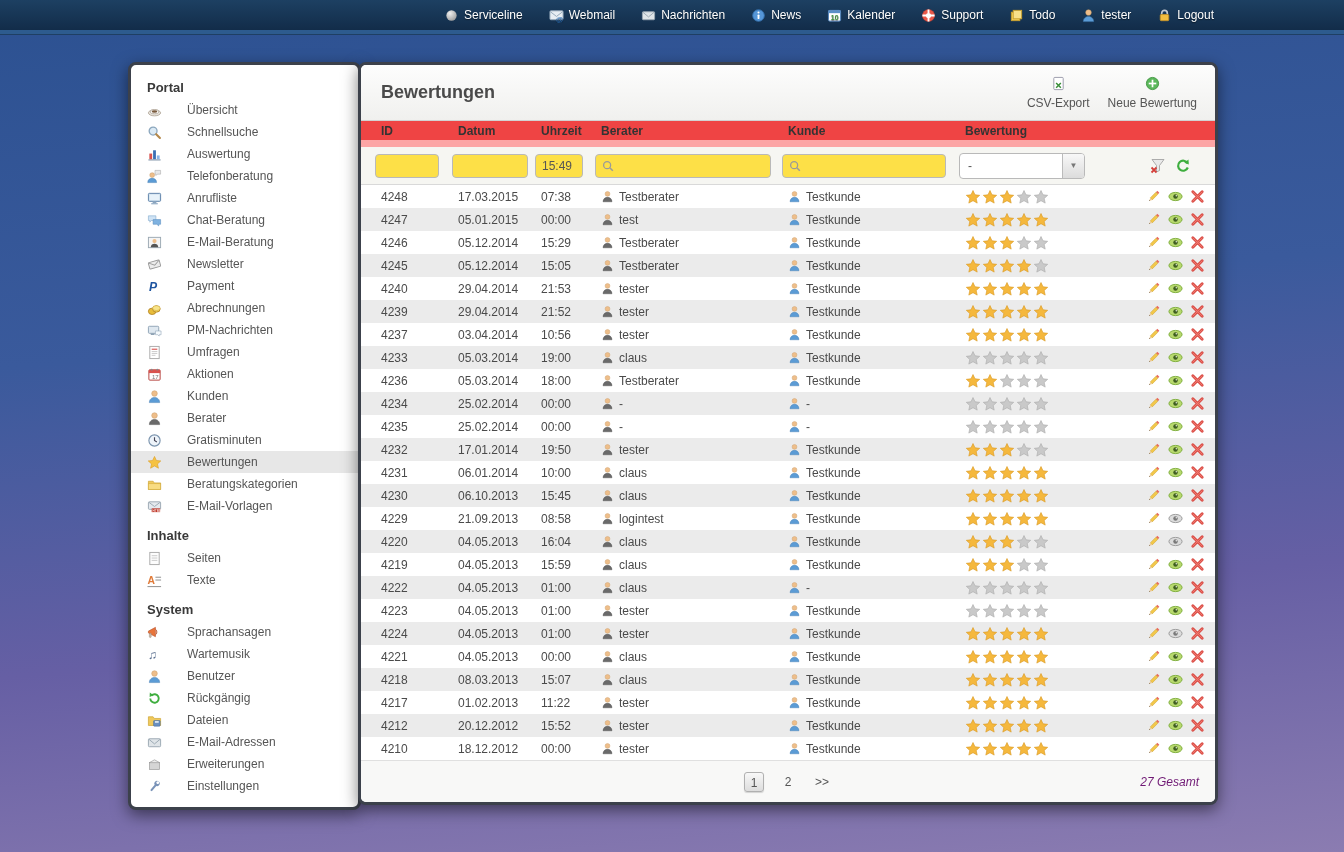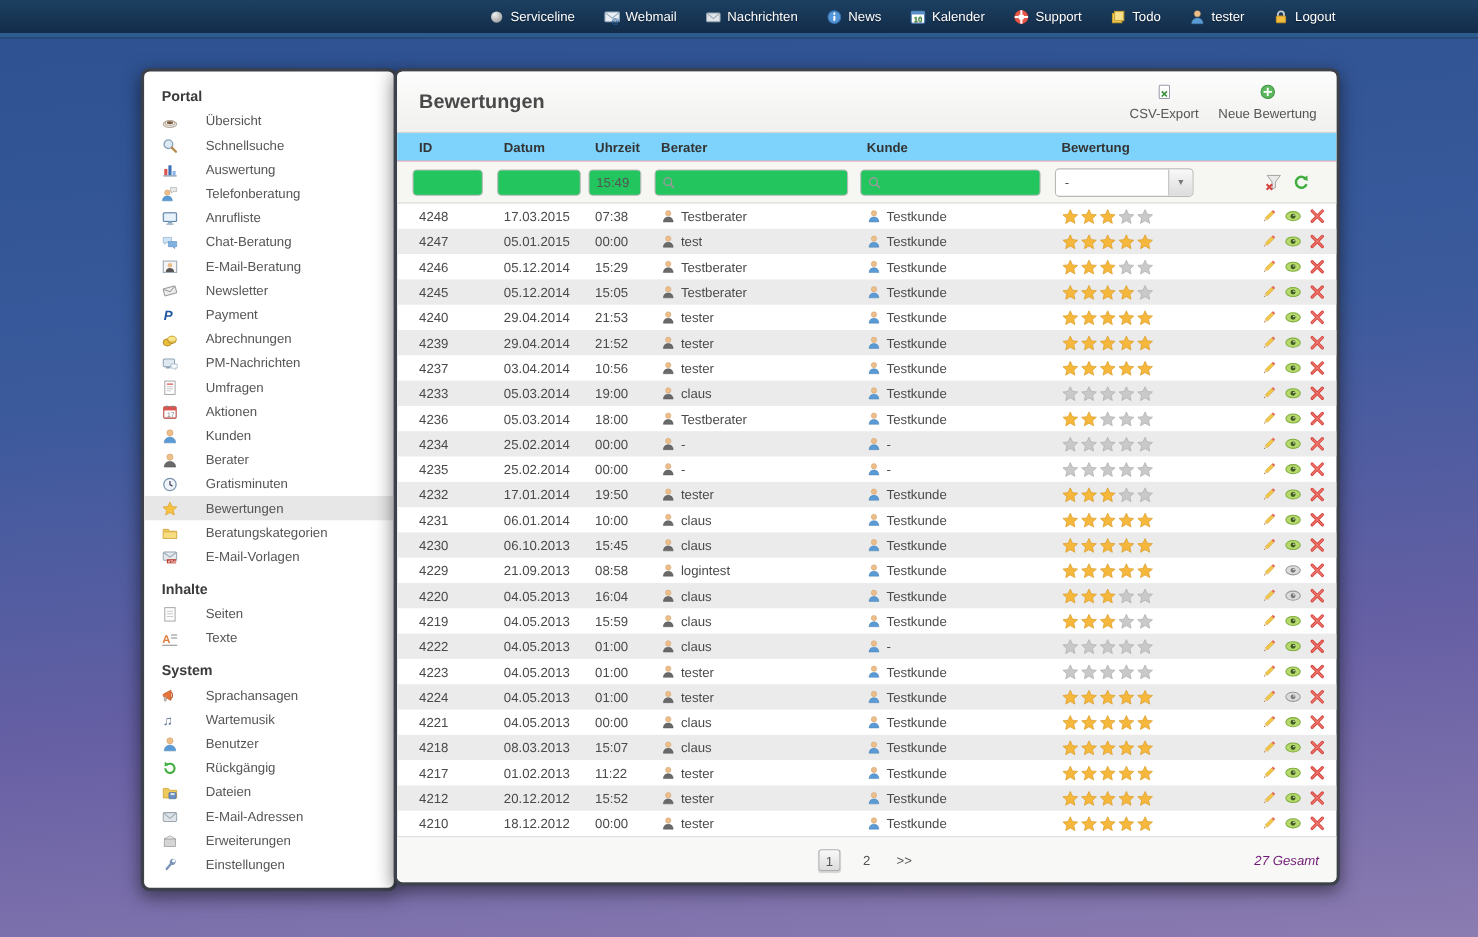--- a/index.html
+++ b/index.html
@@ -34,25 +34,25 @@
     border:3px solid #3c414b; border-radius:8px; box-shadow:0 5px 16px rgba(0,0,0,.5);
     overflow:hidden; }
   .panel-head { height:56px; background:linear-gradient(#fdfdfd,#f0f0ee);
     border-bottom:1px solid #d2d2d2; display:flex; align-items:center; }
   .panel-title { font-size:18px; font-weight:bold; color:#4a4a4a; padding-left:20px; }
   .panel-actions { margin-left:auto; display:flex; gap:18px; padding-right:18px; }
   .panel-link { display:flex; align-items:center; gap:5px; font-size:12px; color:#555; cursor:pointer;flex-direction:column; }
   .cols { display:grid; grid-template-columns:77px 83px 60px 187px 177px 181px 1fr;
     align-items:center; padding-left:20px; padding-right:10px; }
   .thead { height:26px; font-size:12px; font-weight:bold; color:#333;
-    border-bottom:1px solid #fca5a5; background:#7dd3fc; }
+    border-bottom:7px solid #fca5a5; background:#ef4444; }
   .frow { height:38px; background:#f6f6f2; border-bottom:1px solid #d9d9d9; }
   .f-cell { position:relative; }
   input.f-input { height:24px; border:1px solid #b9b9b9; border-radius:4px; font-size:12px;
-    color:#555; padding:0 6px; outline:none; background:#22c55e; margin-left:-6px; }
+    color:#555; padding:0 6px; outline:none; background:#fde047; margin-left:-6px; }
   .w-id{width:64px} .w-date{width:76px}
   .w-time{width:48px; color:#9a9a9a;}
   .search-input{padding-left:24px;}
   .w-ber{width:176px} .w-kun{width:164px}
   .mag { position:absolute; left:0; top:50%; margin-top:-7px; width:14px; height:14px; z-index:1; }
   .select { display:flex; width:126px; height:26px; border:1px solid #b9b9b9; border-radius:4px;
     background:#fff; margin-left:-6px; cursor:pointer; overflow:hidden; }
   .sel-val { flex:1; font-size:12px; color:#555; line-height:24px; padding-left:8px; }
   .sel-btn { width:22px; background:linear-gradient(#f8f8f8,#dcdcdc); border-left:1px solid #bbb;
     display:flex; align-items:center; justify-content:center; font-size:8px; color:#777; }

